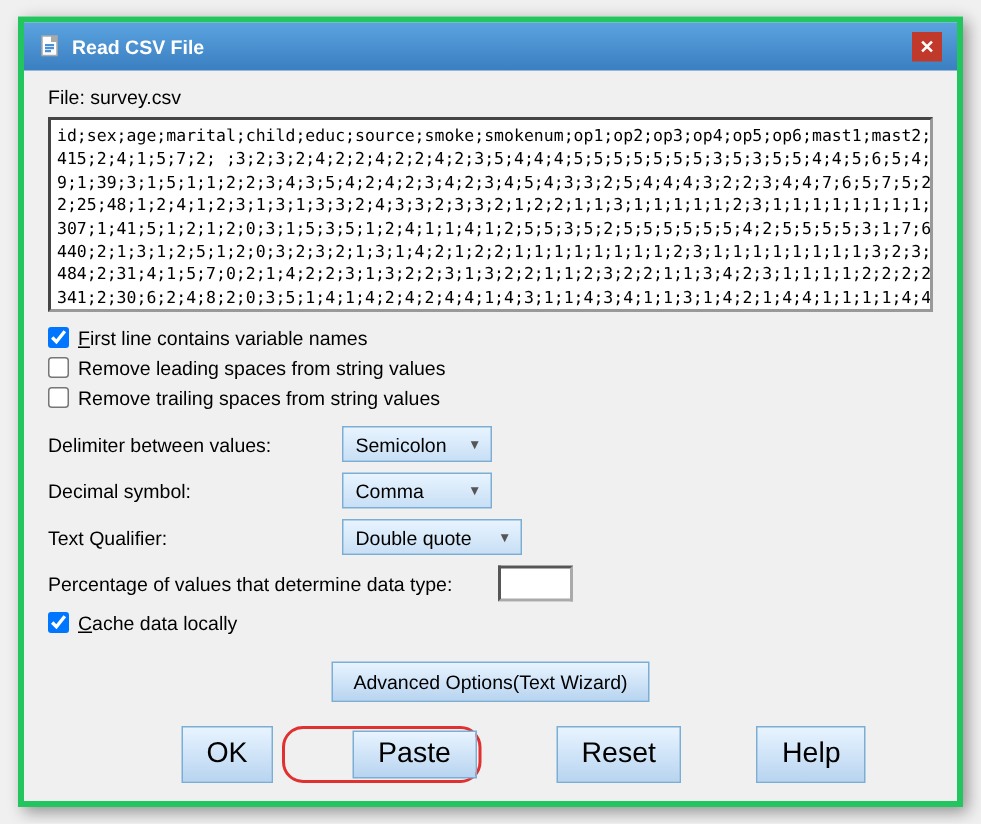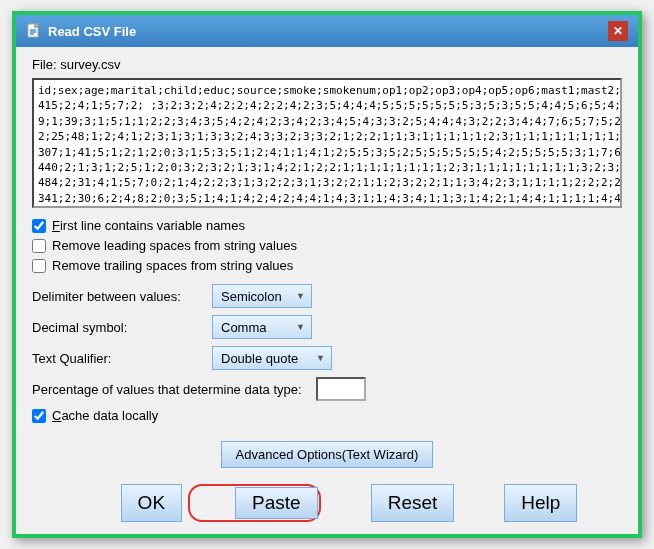--- a/index.html
+++ b/index.html
@@ -71,35 +71,35 @@
       font-family: monospace;
       font-size: 11px;
       padding: 3px 4px;
       color: #000;
       margin-bottom: 10px;
       line-height: 1.4;
       white-space: nowrap;
     }
     .checkbox-row {
       display: flex;
-      align-items: flex-end;
+      align-items: flex-start;
       gap: 6px;
       margin-bottom: 5px;
       font-size: 13px;
     }
     .checkbox-row input[type="checkbox"] {
       width: 14px;
       height: 14px;
       cursor: pointer;
     }
     .form-row {
       display: flex;
       align-items: center;
       margin-bottom: 7px;
-      gap: 0;
+      gap: 16px;
     }
     .form-label {
       width: 180px;
       font-size: 13px;
       color: #000;
     }
     .dropdown {
       background: linear-gradient(to bottom, #e8f4ff, #c8dff5);
       border: 1px solid #7aaed6;
       padding: 2px 6px 2px 8px;

